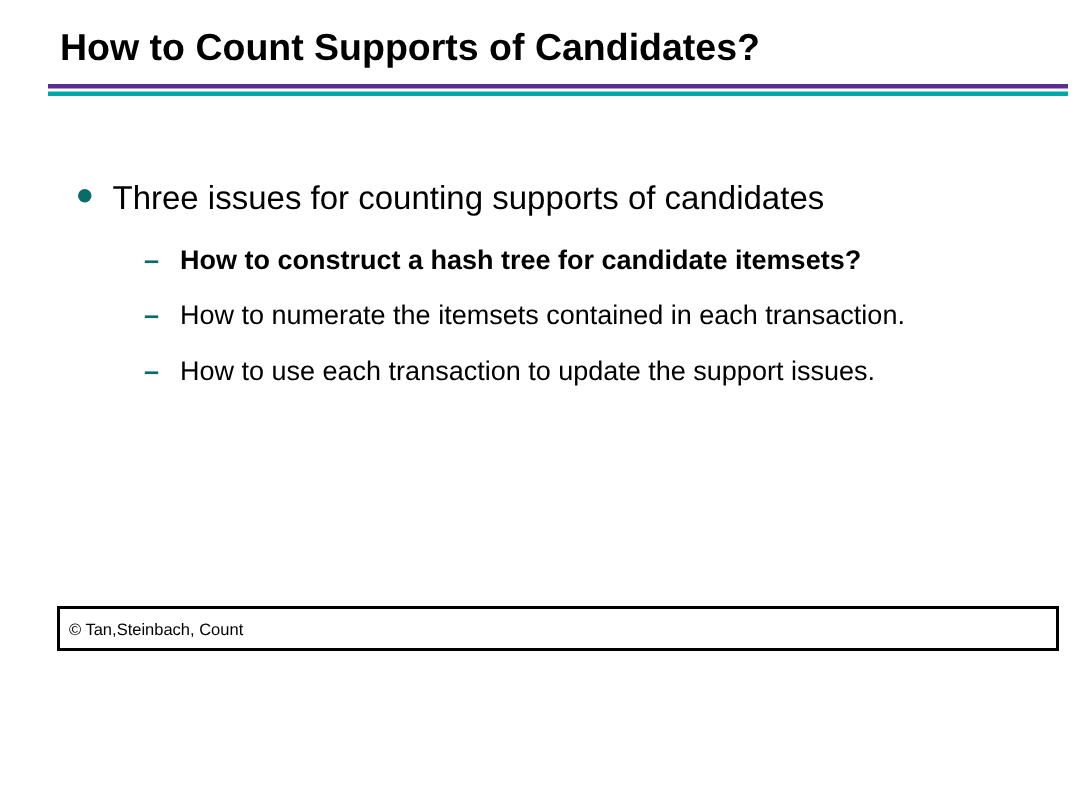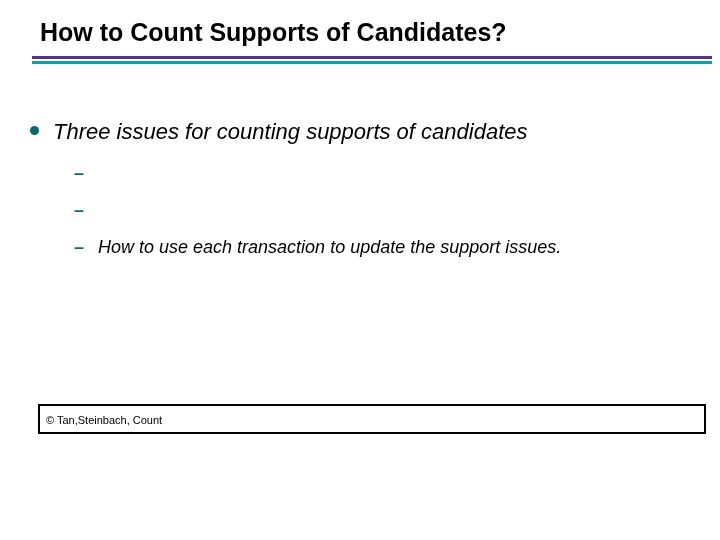--- a/index.html
+++ b/index.html
@@ -34,24 +34,23 @@
   }
   .rule-line {
     height: 3px;
     width: 100%;
   }
   .rule-top { background: #5b2d8e; }
   .rule-bottom { background: #00a7a7; margin-top: 2px; }
 
   .body {
     position: absolute;
-    left: 18px;
+    left: 40px;
     top: 118px;
     width: 648px;
-    font-style: italic;
   }
   .l1 {
     display: flex;
     align-items: flex-start;
     margin-bottom: 16px;
   }
   .l1-bullet {
     width: 9px;
     height: 9px;
     border-radius: 50%;
@@ -116,23 +115,25 @@
   </div>
 
   <div class="body">
     <div class="l1">
       <div class="l1-bullet"></div>
       <div class="l1-text">Three issues for counting supports of candidates</div>
     </div>
     <div class="l2-group">
       <div class="l2">
         <div class="l2-dash">–</div>
+        <div class="l2-text bold">How to construct a hash tree for candidate itemsets?</div>
       </div>
       <div class="l2">
         <div class="l2-dash">–</div>
+        <div class="l2-text">How to numerate the itemsets contained in each transaction.</div>
       </div>
       <div class="l2">
         <div class="l2-dash">–</div>
         <div class="l2-text">How to use each transaction to update the support issues.</div>
       </div>
     </div>
   </div>
 
   <div class="footer-box">
     <span class="footer-text">© Tan,Steinbach, Count</span>

